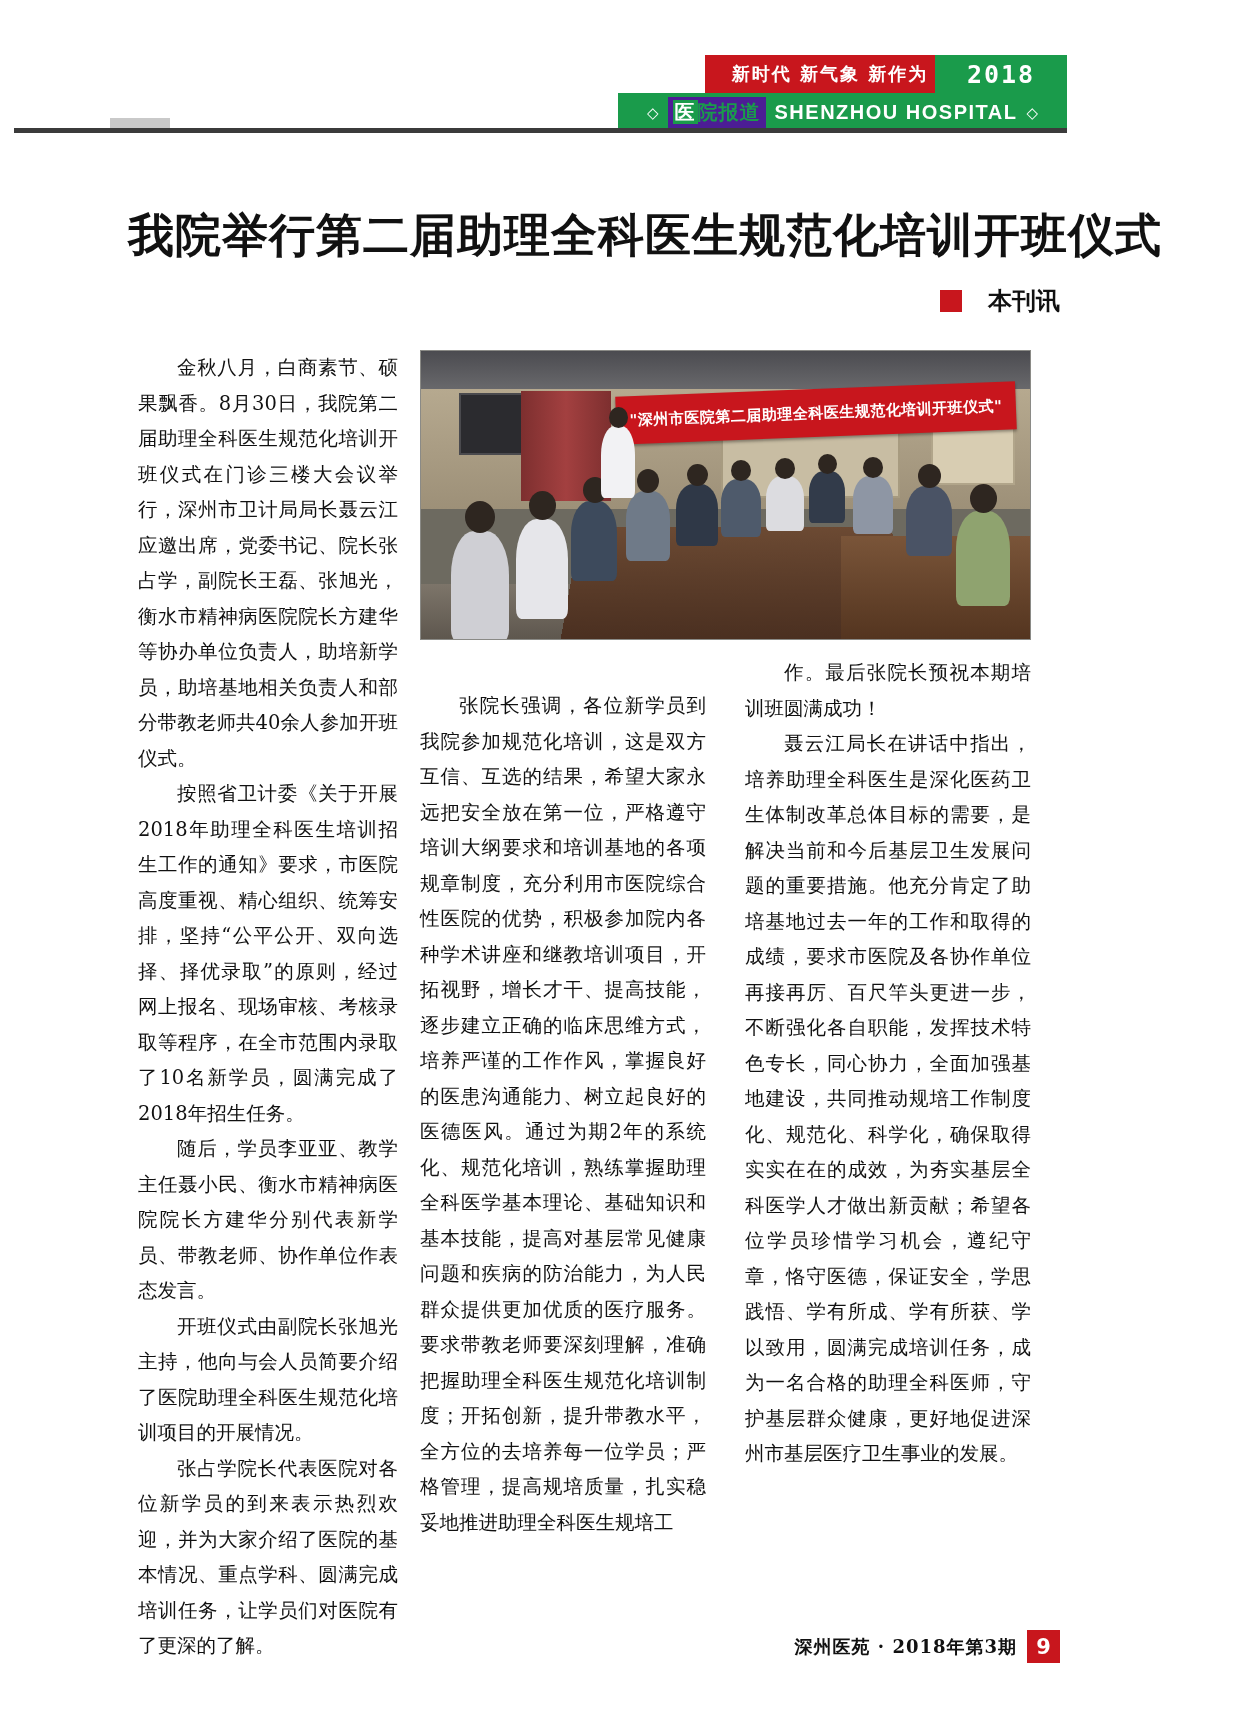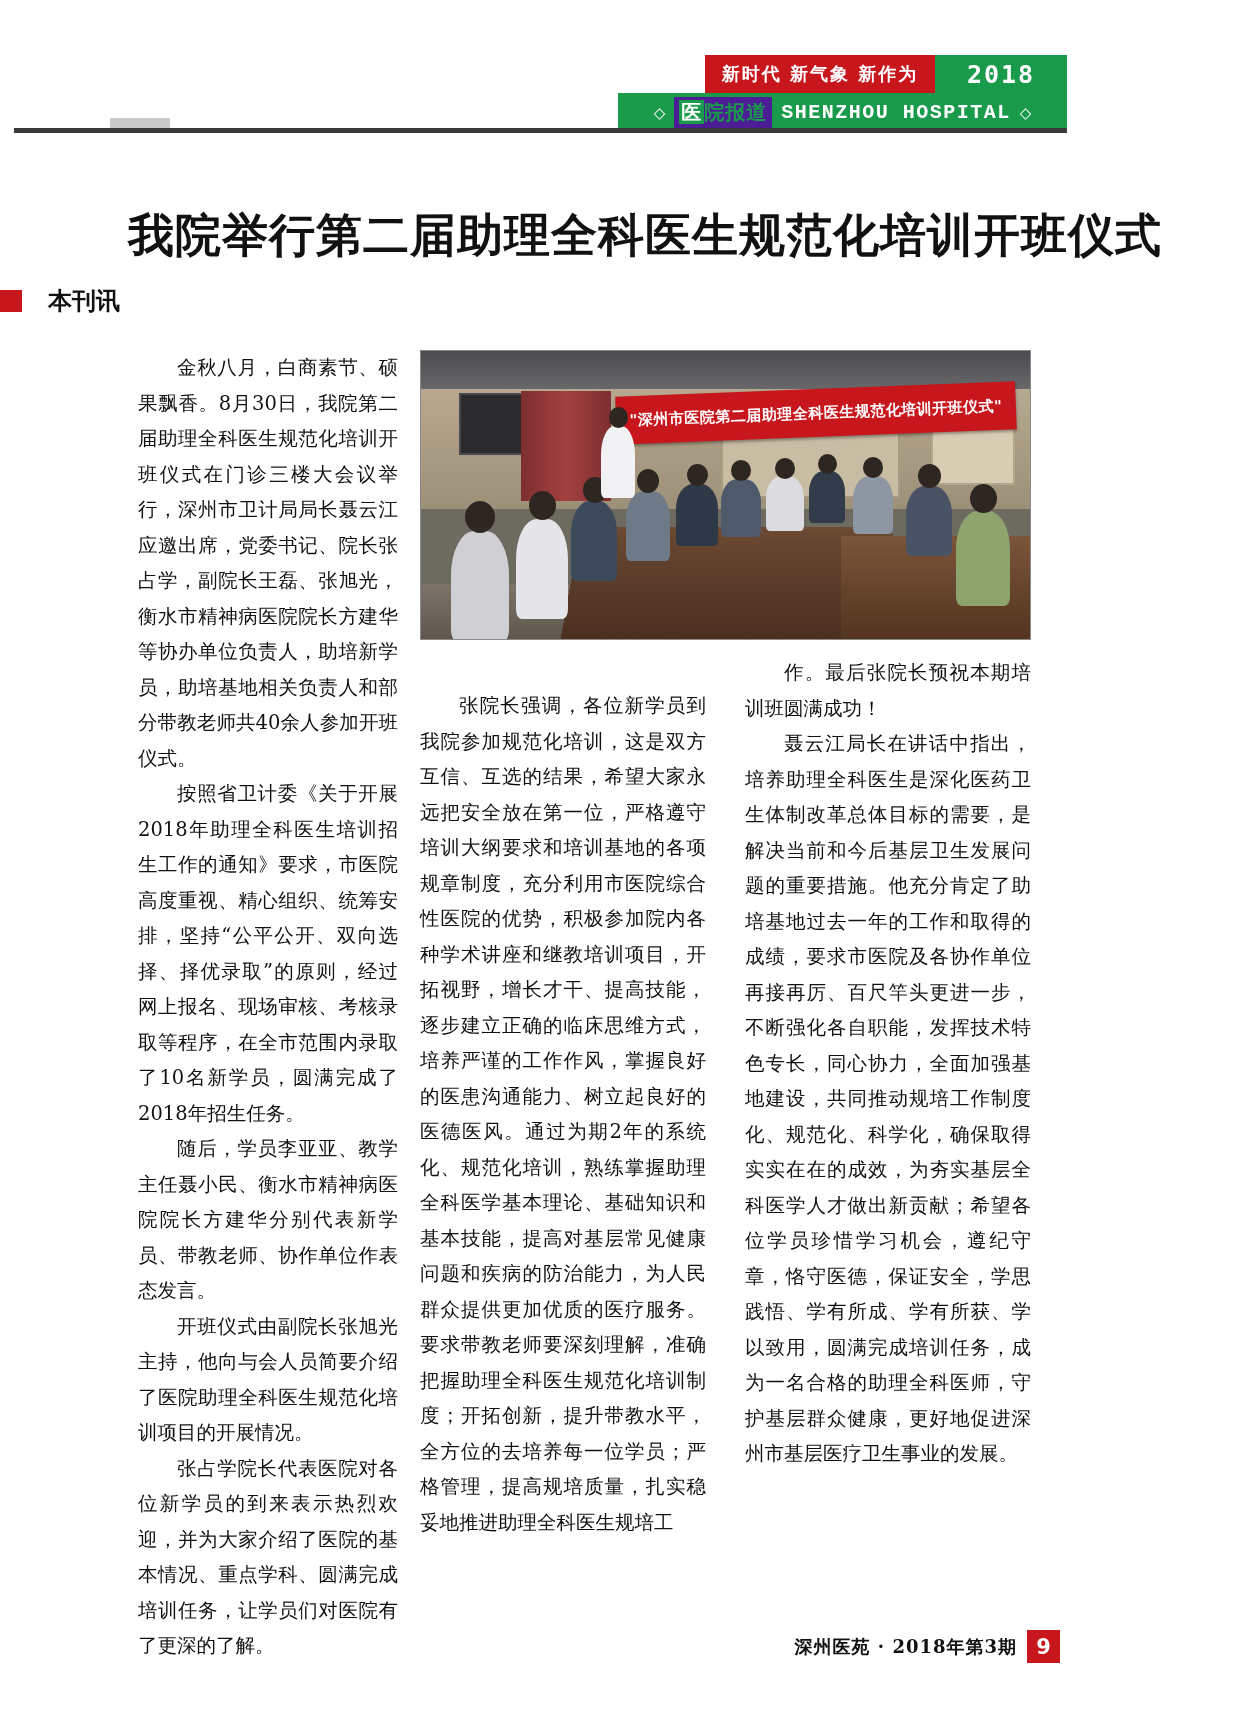--- a/index.html
+++ b/index.html
@@ -32,20 +32,21 @@
     background: #c8161d;
     color: #ffffff;
     font-family: "DejaVu Sans", "Liberation Sans", sans-serif;
     font-weight: bold;
     font-size: 18px;
     letter-spacing: 2px;
     display: flex;
     align-items: center;
     justify-content: center;
     white-space: nowrap;
+    padding-left: 10px;
   }
   .header-green-bar {
     position: absolute;
     top: 55px;
     left: 935px;
     width: 132px;
     height: 38px;
     background: #1a9b4b;
     display: flex;
     align-items: center;
@@ -85,21 +86,21 @@
     padding: 2px 5px;
     letter-spacing: 1px;
     white-space: nowrap;
   }
   .header-cn .first {
     color: #ffffff;
     background: #1a9b4b;
     padding: 0 2px;
   }
   .header-en {
-    font-family: Liberation Mono, monospace;
+    font-family: Liberation Sans, sans-serif;
     font-weight: bold;
     font-size: 20px;
     letter-spacing: 1.5px;
     white-space: nowrap;
   }
   .rule-dark {
     position: absolute;
     top: 128px;
     left: 14px;
     width: 1053px;
@@ -129,20 +130,21 @@
     color: #111111;
     padding-left: 32px;
     box-sizing: border-box;
   }
   .byline {
     position: absolute;
     top: 285px;
     left: 0;
     width: 1060px;
     display: flex;
+    justify-content: flex-end;
     align-items: center;
     gap: 26px;
   }
   .byline-square {
     width: 22px;
     height: 22px;
     background: #c8161d;
     display: inline-block;
   }
   .byline-text {

